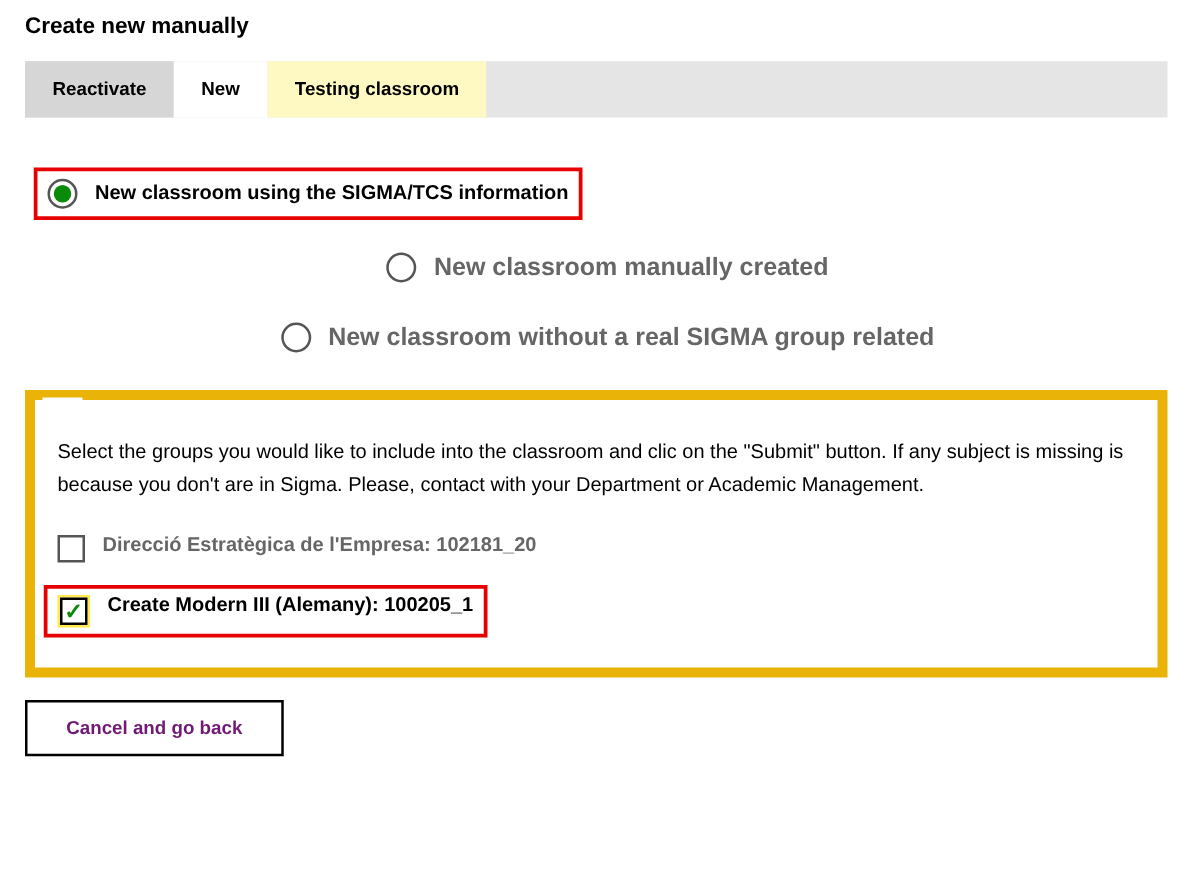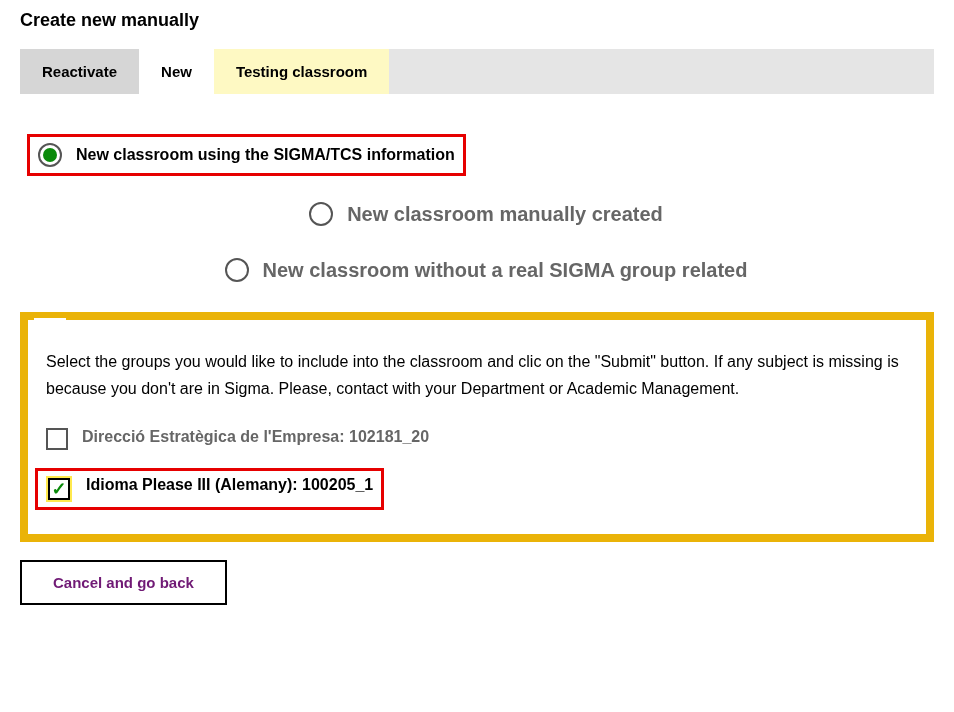--- a/index.html
+++ b/index.html
@@ -217,19 +217,19 @@
     <span class="checkbox"></span>
     <span class="group-label">Direcció Estratègica de l'Empresa: 102181_20</span>
   </div>
 
   <div class="group-row highlighted">
     <span class="checkbox-yellow-wrap">
       <span class="checkbox checked">
         <span class="checkmark">✓</span>
       </span>
     </span>
-    <span class="group-label selected">Idioma Please III (Alemany): 100205_1</span>
+    <span class="group-label selected">Create Modern III (Alemany): 100205_1</span>
   </div>
 </div>
 
 <div class="button-row">
   <button class="btn-cancel">Cancel and go back</button>
 </div>
 
 </body></html>

